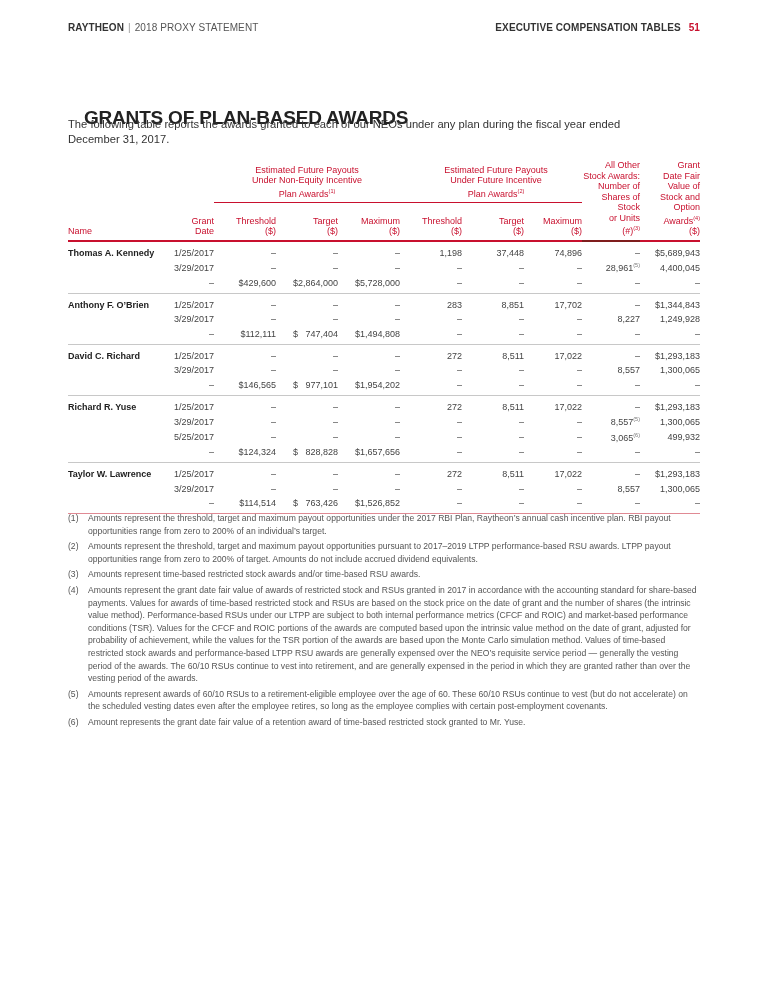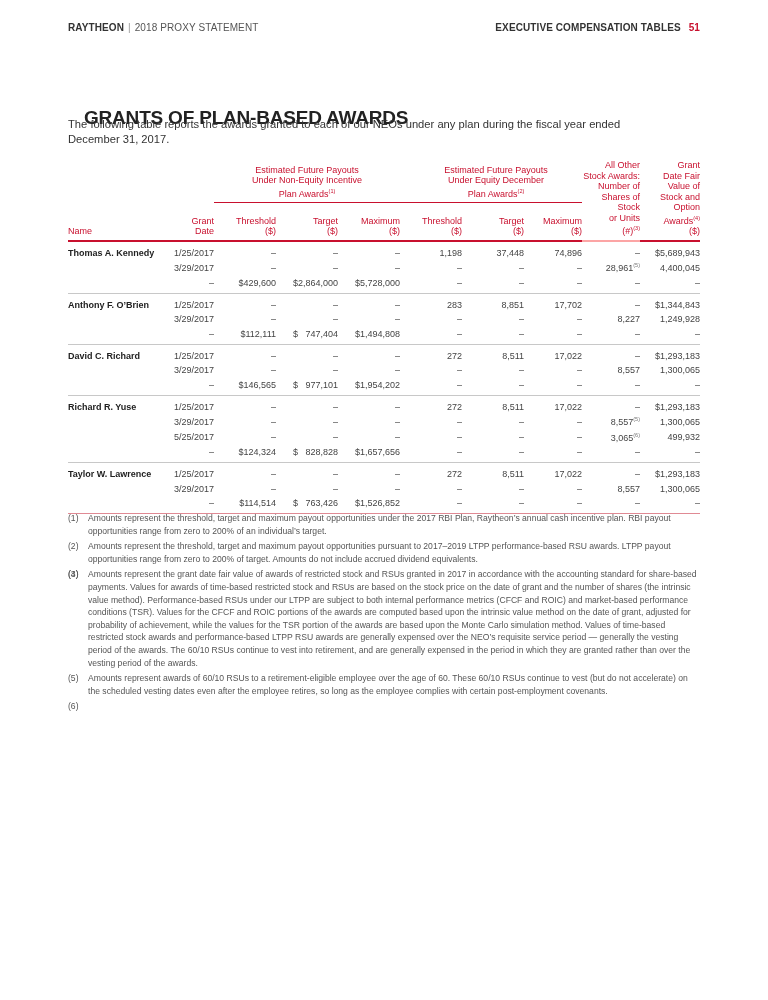--- a/index.html
+++ b/index.html
@@ -73,24 +73,24 @@
   <thead>
     <tr>
       <th colspan="2" class="group-spacer"></th>
       <th colspan="3" class="group">
         <div>Estimated Future Payouts</div>
         <div>Under Non-Equity Incentive</div>
         <div><span>Plan Awards</span><sup>(1)</sup></div>
       </th>
       <th colspan="3" class="group" style="padding-left:10px">
         <div>Estimated Future Payouts</div>
-        <div>Under Equity December</div>
+        <div>Under Future Incentive</div>
         <div><span>Plan Awards</span><sup>(2)</sup></div>
       </th>
-      <th rowspan="2" class="" style="border-bottom:2px solid #fca5a5;margin-left:48px;">
+      <th rowspan="2" class="" style="border-bottom:2px solid #7f1d1d;margin-left:48px;">
         <div>All Other</div>
         <div>Stock Awards:</div>
         <div>Number of</div>
         <div>Shares of Stock</div>
         <div>or Units</div>
         <div><span>(#)</span><sup>(3)</sup></div>
       </th>
       <th rowspan="2" style="border-bottom:2px solid #c8102e;">
         <div>Grant</div>
         <div>Date Fair</div>
@@ -324,17 +324,17 @@
         <td style="white-space: pre;">–</td>
         <td><span>–</span></td>
         <td style="white-space: pre;">–</td>
       </tr>
     </tbody>
 </table>
 
 <ul class="notes" id="footnotes">
     <li><span class="num">(1)</span><span>Amounts represent the threshold, target and maximum payout opportunities under the 2017 RBI Plan, Raytheon’s annual cash incentive plan. RBI payout opportunities range from zero to 200% of an individual’s target.</span></li>
     <li><span class="num">(2)</span><span>Amounts represent the threshold, target and maximum payout opportunities pursuant to 2017–2019 LTPP performance-based RSU awards. LTPP payout opportunities range from zero to 200% of target. Amounts do not include accrued dividend equivalents.</span></li>
-    <li><span class="num">(3)</span></li>
+    <li><span class="num">(3)</span><span>Amounts represent time-based restricted stock awards and/or time-based RSU awards.</span></li>
     <li><span class="num">(4)</span><span>Amounts represent the grant date fair value of awards of restricted stock and RSUs granted in 2017 in accordance with the accounting standard for share-based payments. Values for awards of time-based restricted stock and RSUs are based on the stock price on the date of grant and the number of shares (the intrinsic value method). Performance-based RSUs under our LTPP are subject to both internal performance metrics (CFCF and ROIC) and market-based performance conditions (TSR). Values for the CFCF and ROIC portions of the awards are computed based upon the intrinsic value method on the date of grant, adjusted for probability of achievement, while the values for the TSR portion of the awards are based upon the Monte Carlo simulation method. Values of time-based restricted stock awards and performance-based LTPP RSU awards are generally expensed over the NEO’s requisite service period — generally the vesting period of the awards. The 60/10 RSUs continue to vest into retirement, and are generally expensed in the period in which they are granted rather than over the vesting period of the awards.</span></li>
     <li><span class="num">(5)</span><span>Amounts represent awards of 60/10 RSUs to a retirement-eligible employee over the age of 60. These 60/10 RSUs continue to vest (but do not accelerate) on the scheduled vesting dates even after the employee retires, so long as the employee complies with certain post-employment covenants.</span></li>
-    <li><span class="num">(6)</span></li>
+    <li><span class="num">(6)</span><span>Amount represents the grant date fair value of a retention award of time-based restricted stock granted to Mr. Yuse.</span></li>
   </ul>
 
 </body></html>

